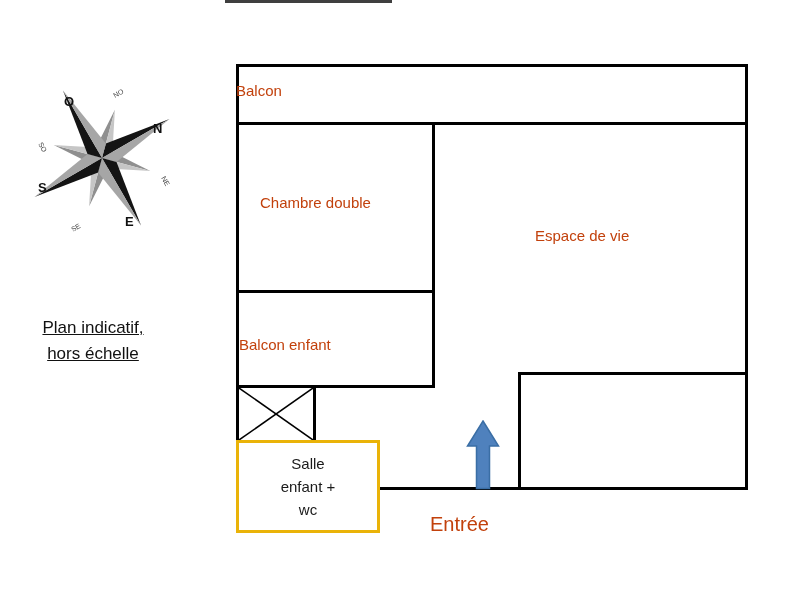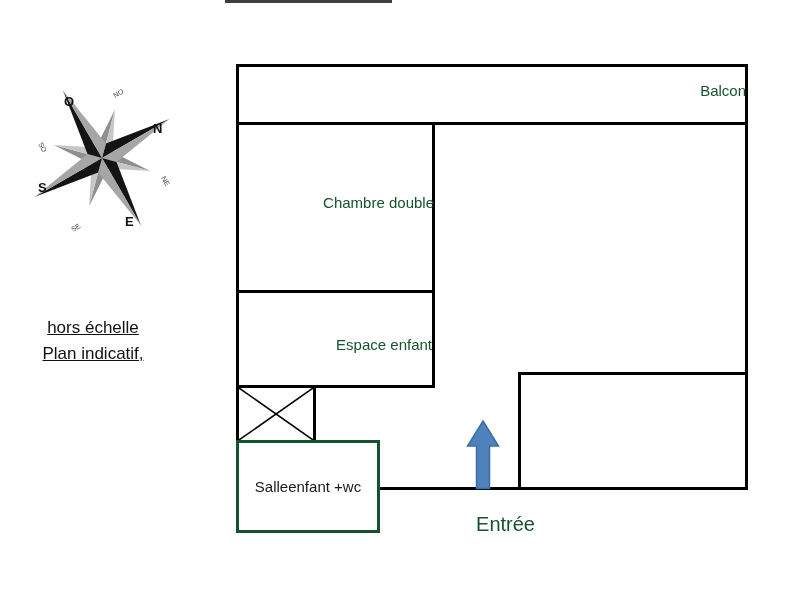--- a/index.html
+++ b/index.html
@@ -1,34 +1,34 @@
 <!DOCTYPE html>
 <html><head>
 <meta charset="utf-8">
 <style>
   html,body{margin:0;padding:0;background:#ffffff;}
   #stage{
     position:relative;width:800px;height:600px;background:#ffffff;
     font-family:"Liberation Sans", sans-serif;color:#1a1a1a;overflow:hidden;
   }
   .wall{position:absolute;background:#000000;}
-  .room-label{position:absolute;text-align:right;font-size:15px;color:#14532d;}
+  .room-label{position:absolute;text-align:left;font-size:15px;color:#c2410c;}
   .note{
     position:absolute;left:10px;top:315px;width:166px;text-align:center;
     font-size:17px;line-height:26px;color:#111;
   }
   .note div{text-decoration:underline;}
   .crossbox{
     position:absolute;left:236px;top:385px;width:80px;height:58px;
     border:3px solid #000;box-sizing:border-box;
   }
   .shower{
     position:absolute;left:236px;top:440px;width:144px;height:93px;
-    border:3px solid #14532d;box-sizing:border-box;
-    display:flex;flex-direction:row;align-items:center;justify-content:center;
+    border:3px solid #eab308;box-sizing:border-box;
+    display:flex;flex-direction:column;align-items:center;justify-content:center;
     font-size:15px;line-height:23px;text-align:center;
   }
   .top-artifact{position:absolute;left:225px;top:0;width:167px;height:3px;background:#3f3f3f;}
   .arrow-wrap{position:absolute;left:465px;top:420px;width:36px;height:70px;}
   .compass-wrap{position:absolute;left:20px;top:8px;width:170px;height:235px;}
   svg text{font-family:"Liberation Sans", sans-serif;}
   .card-label{font-size:13px;font-weight:600;fill:#111;}
   .inter-label{font-size:7px;fill:#444;}
 </style>
 </head>
@@ -69,22 +69,22 @@
       <text x="105" y="218" class="card-label">E</text>
 
       <text x="95" y="90" class="inter-label" transform="rotate(-30 95 90)">NO</text>
       <text x="141" y="170" class="inter-label" transform="rotate(60 141 170)">NE</text>
       <text x="18" y="136" class="inter-label" transform="rotate(60 18 136)">SO</text>
       <text x="53" y="224" class="inter-label" transform="rotate(-30 53 224)">SE</text>
     </svg>
   </div>
 
   <div class="note">
+    <div>Plan indicatif,</div>
     <div>hors échelle</div>
-    <div>Plan indicatif,</div>
   </div>
 
   <div class="wall" style="left:236px;top:64px;width:512px;height:3px;"></div>
   <div class="wall" style="left:745px;top:64px;width:3px;height:426px;"></div>
   <div class="wall" style="left:236px;top:64px;width:3px;height:381px;"></div>
   <div class="wall" style="left:236px;top:122px;width:512px;height:3px;"></div>
   <div class="wall" style="left:432px;top:122px;width:3px;height:266px;"></div>
   <div class="wall" style="left:236px;top:290px;width:199px;height:3px;"></div>
   <div class="wall" style="left:236px;top:385px;width:199px;height:3px;"></div>
   <div class="wall" style="left:378px;top:487px;width:370px;height:3px;"></div>
@@ -98,22 +98,23 @@
     </svg>
   </div>
 
   <div class="shower">
     <div>Salle</div>
     <div>enfant +</div>
     <div>wc</div>
   </div>
 
   <div class="room-label" style="left:236px;top:82px;width:510px;">Balcon</div>
-  <div class="room-label" style="left:239px;top:194px;width:167px;padding-left:28px;">Chambre double</div>
-  <div class="room-label" style="left:239px;top:336px;width:193px;">Espace enfant</div>
+  <div class="room-label" style="left:232px;top:194px;width:167px;padding-left:28px;">Chambre double</div>
+  <div class="room-label" style="left:239px;top:336px;width:193px;">Balcon enfant</div>
+  <div class="room-label" style="left:535px;top:227px;width:196px;">Espace de vie</div>
   <div class="room-label" style="left:430px;top:513px;width:105px;font-size:20px;">Entrée</div>
 
   <div class="arrow-wrap">
     <svg width="36" height="70" viewBox="0 0 36 70">
       <polygon points="18,1 33.5,26 24.5,26 24.5,68.5 11.5,68.5 11.5,26 2.5,26" stroke-width="1.5" fill="#4f81bd" stroke="#3a6ea5"></polygon>
     </svg>
   </div>
 
 </div>
 

